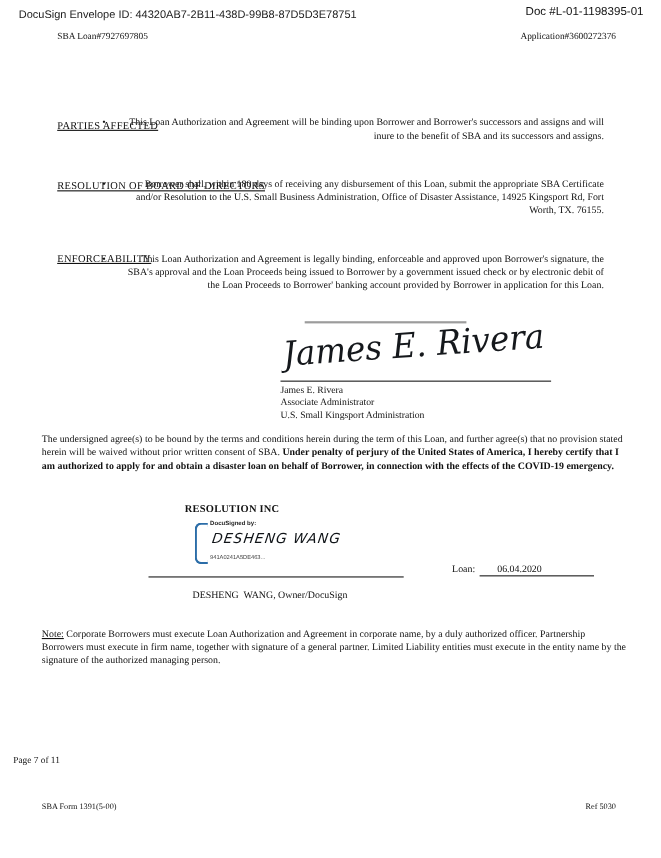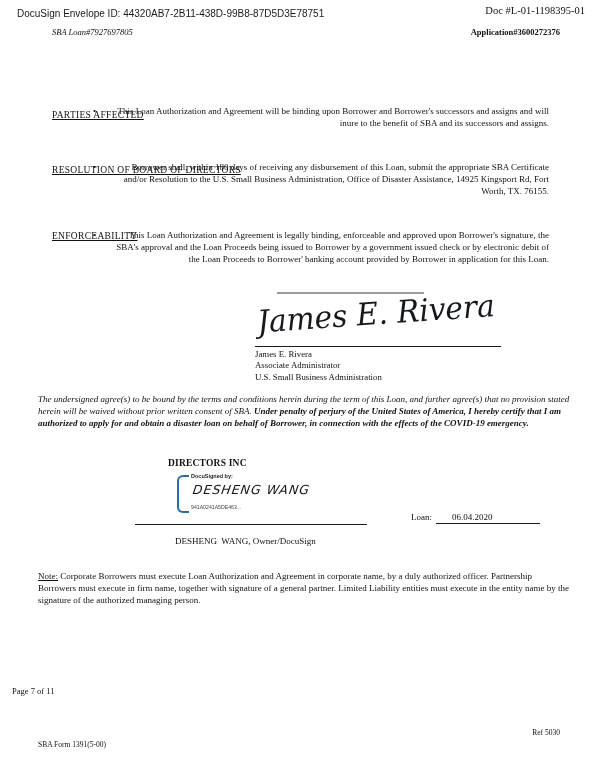--- a/index.html
+++ b/index.html
@@ -8,55 +8,55 @@
     width:601px;height:780px;
     background:#ffffff;
     margin:0 auto;
     font-family:"Liberation Serif","DejaVu Serif",serif;
     color:#111;
     overflow:hidden;
   }
   .abs{position:absolute;}
   
   .env-id{left:17px;top:8px;font-family:"Liberation Sans","DejaVu Sans",sans-serif;font-size:10px;color:#1a1a1a;}
-  .doc-num{right:16px;top:5px;font-family:Liberation Serif, serif;font-size:10.5px;color:#111;}
-  .sba-loan{left:52px;top:27px;font-size:8.5px;font-style:italic;}
-  .application{right:41px;top:27px;font-size:8.5px;font-weight:bold;}
+  .doc-num{right:16px;top:5px;font-family:Liberation Sans, sans-serif;font-size:10.5px;color:#111;}
+  .sba-loan{left:52px;top:27px;font-size:8.5px;}
+  .application{right:41px;top:27px;font-size:8.5px;}
   
   .heading{left:52px;font-size:9.5px;letter-spacing:.3px;text-decoration:underline;margin-top:24px;}
   .bullet-row{left:93px;width:456px;display:flex;font-size:9px;line-height:12px;}
   .bullet-glyph{width:16px;flex:none;font-size:9px;}
   .bullet-text{flex:1;text-align:right;}
   
   .gray-line{left:277px;top:292px;width:147px;height:2px;background:#9c9c9c;}
   .sig-svg{left:256px;top:294px;}
   .black-line{left:255px;top:346px;width:246px;height:1px;background:#1a1a1a;}
   .sba-id-block{left:255px;top:349px;font-size:8.8px;line-height:11.3px;}
   
-  .agreement{left:38px;top:393px;width:533px;font-size:9px;line-height:12px;font-style:italic;}
+  .agreement{left:38px;top:393px;width:533px;font-size:9px;line-height:12px;}
   .agreement b{font-weight:bold;}
   
   .company{left:168px;top:458px;font-size:9.5px;font-weight:bold;letter-spacing:.2px;}
   .ds-bracket{left:177px;top:475px;width:10px;height:34px;
     border-left:2px solid #2b6da8;border-top:2px solid #2b6da8;border-bottom:2px solid #2b6da8;
     border-top-left-radius:6px;border-bottom-left-radius:6px;}
   .ds-label{left:191px;top:473px;font-family:"Liberation Sans","DejaVu Sans",sans-serif;font-size:5.5px;font-weight:bold;color:#222;}
   .ds-script{left:193px;top:482px;font-family:"DejaVu Sans",sans-serif;font-style:italic;font-size:12.5px;letter-spacing:1px;transform:skewX(-8deg);color:#101418;white-space:nowrap;}
   .ds-id{left:191px;top:504px;font-family:"Liberation Sans","DejaVu Sans",sans-serif;font-size:5.2px;color:#444;}
   .borrower-line{left:135px;top:524px;width:232px;height:1px;background:#1a1a1a;}
   .date-label{left:411px;top:512px;font-size:9px;}
   .date-value{left:452px;top:512px;font-size:9px;}
   .date-line{left:436px;top:523px;width:104px;height:1px;background:#1a1a1a;}
   .signer{left:175px;top:536px;font-size:9px;white-space:pre;}
   
   .note{left:38px;top:570px;width:533px;font-size:9px;line-height:12px;}
   .note-label{text-decoration:underline;}
   
   .footer-page{left:0;right:0;top:686px;text-align:left;font-size:8.5px;margin-left:12px;}
-  .footer-form{left:38px;top:728px;font-size:7.5px;margin-top:12px;}
+  .footer-form{left:38px;top:728px;font-size:7.5px;}
   .footer-ref{right:41px;top:728px;font-size:7.5px;}
 </style>
 </head>
 <body>
 
 <div class="page">
 
   <div class="abs env-id">DocuSign Envelope ID: 44320AB7-2B11-438D-99B8-87D5D3E78751</div>
   <div class="abs doc-num">Doc #L-01-1198395-01</div>
   <div class="abs sba-loan">SBA Loan#7927697805</div>
@@ -81,28 +81,28 @@
   </div>
 
   <div class="abs gray-line"></div>
   <svg class="abs sig-svg" width="250" height="54" viewBox="0 0 250 54">
     <text x="2" y="38" font-family="DejaVu Serif, serif" font-style="italic" font-size="31" fill="#15181c" textLength="238" lengthAdjust="spacingAndGlyphs" transform="rotate(-4 10 40)">James E. Rivera</text>
   </svg>
   <div class="abs black-line"></div>
   <div class="abs sba-id-block">
     <div>James E. Rivera</div>
     <div>Associate Administrator</div>
-    <div>U.S. Small Business Administration</div>
+    <div>U.S. Small Kingsport Administration</div>
   </div>
 
   <div class="abs agreement">
     <span>The undersigned agree(s) to be bound by the terms and conditions herein during the term of this Loan, and further agree(s) that no provision stated herein will be waived without prior written consent of SBA. </span><b>Under penalty of perjury of the United States of America, I hereby certify that I am authorized to apply for and obtain a disaster loan on behalf of Borrower, in connection with the effects of the COVID-19 emergency.</b>
   </div>
 
-  <div class="abs company">DIRECTORS INC</div>
+  <div class="abs company">RESOLUTION INC</div>
   <div class="abs ds-bracket"></div>
   <div class="abs ds-label">DocuSigned by:</div>
   <div class="abs ds-script">DESHENG WANG</div>
   <div class="abs ds-id">941A0241A5DE463...</div>
   <div class="abs borrower-line"></div>
   <div class="abs date-label">Loan:</div>
   <div class="abs date-value">06.04.2020</div>
   <div class="abs date-line"></div>
   <div class="abs signer">DESHENG  WANG, Owner/DocuSign</div>
 

